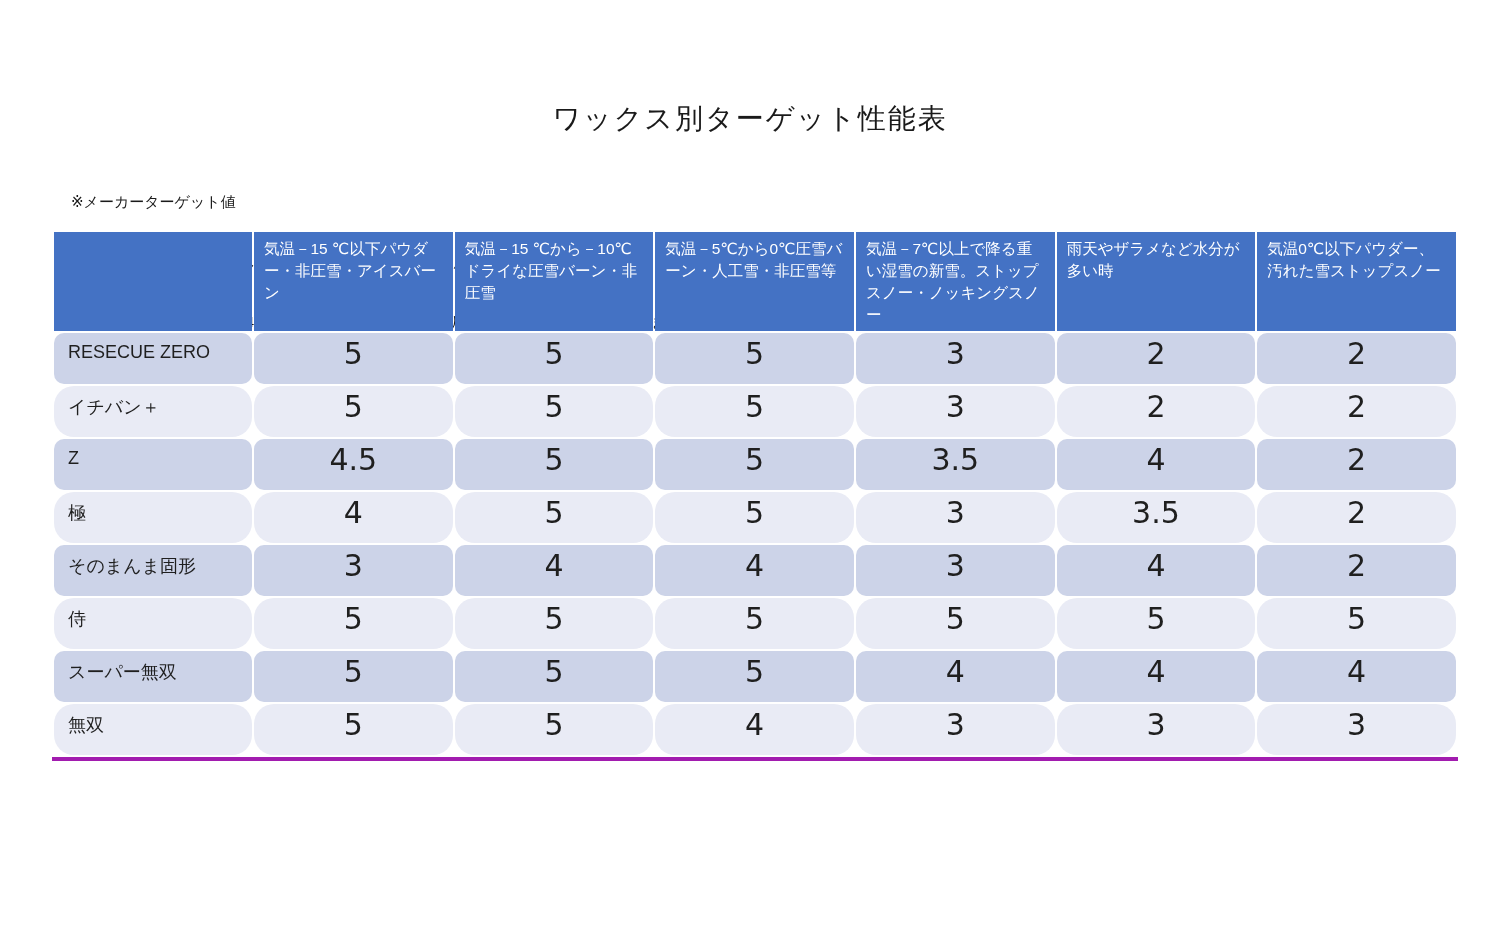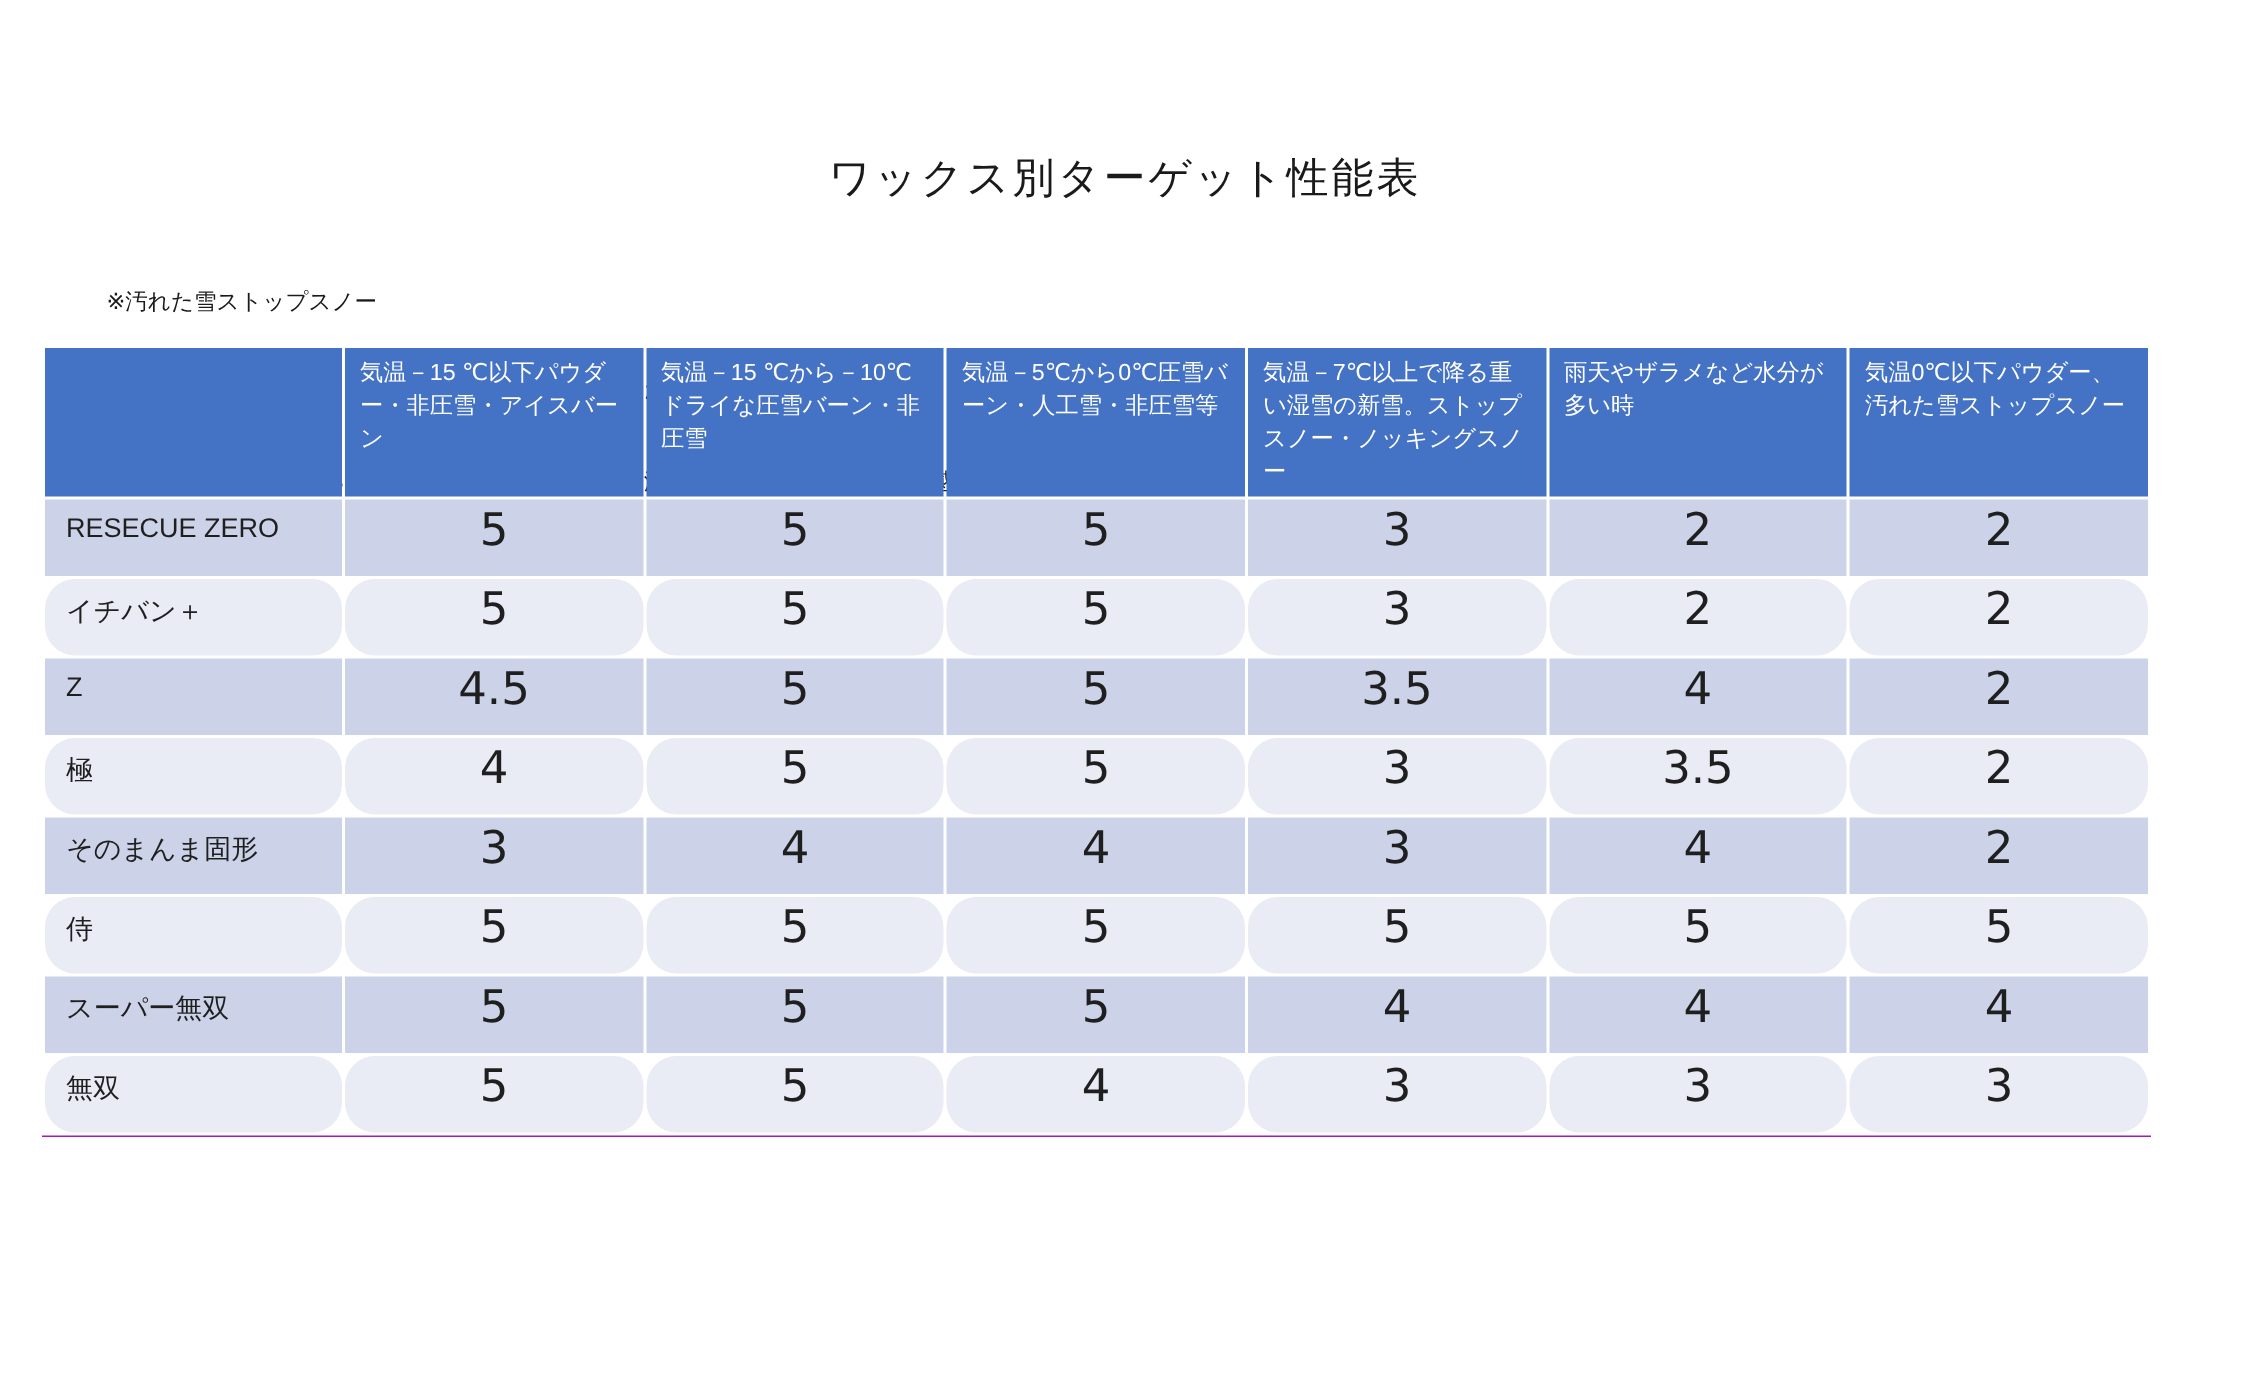--- a/index.html
+++ b/index.html
@@ -21,24 +21,24 @@
     letter-spacing:2px;color:#1a1a1a;
   }
 
   .notes{
     position:absolute;left:71px;top:152px;
     font-size:15px;line-height:20px;color:#1a1a1a;
     white-space:pre;
   }
 
   table.perf{
-    position:absolute;left:28px;top:230px;
+    position:absolute;left:52px;top:230px;
     width:1406px;table-layout:fixed;
     border-collapse:separate;border-spacing:2px;
-    border-bottom:1px solid #a21caf;
+    border-bottom:4px solid #a21caf;
   }
   col.label-col{width:198px;}
 
   thead th{
     background:var(--c-header-bg);color:var(--c-header-text);
     font-size:15.5px;font-weight:400;line-height:22px;
     text-align:left;vertical-align:top;
     padding:6px 8px 0 10px;height:99px;
   }
   thead th.corner{padding:0;}
@@ -46,32 +46,32 @@
   tbody tr{height:51px;}
   tbody th{
     font-size:18px;font-weight:400;text-align:left;vertical-align:top;
     padding:9px 0 0 14px;color:var(--c-text);
   }
   tbody td{
     font-size:30px;font-weight:400;text-align:center;vertical-align:top;
     padding-top:4px;line-height:1.15;color:var(--c-text);
     font-family:"DejaVu Sans","Liberation Sans",sans-serif;
   }
-  tr.r-dark th,tr.r-dark td{background:var(--c-band-dark);}
+  tr.r-dark th,tr.r-dark td{background:var(--c-band-dark);border-radius:10px;}
   tr.r-light th,tr.r-light td{background:var(--c-band-light);border-radius:20px;}
 </style>
 </head>
 <body>
 
 <div class="page">
 
   <div class="title">ワックス別ターゲット性能表</div>
 
   <div class="notes">
-    <div>※汚れた雪ストップスノー</div>
+    <div>※メーカーターゲット値</div>
     <div>　競技　：5とても適している　4適している　3　　2使用可能　1適さない</div>
     <div>一般滑走：5滑りすぎる　4気持ちよく滑る　3普通に滑ります　2少しストレスを感じます　1適しません</div>
   </div>
 
   <table class="perf">
     <colgroup>
       <col class="label-col">
       <col>
         <col>
         <col>

